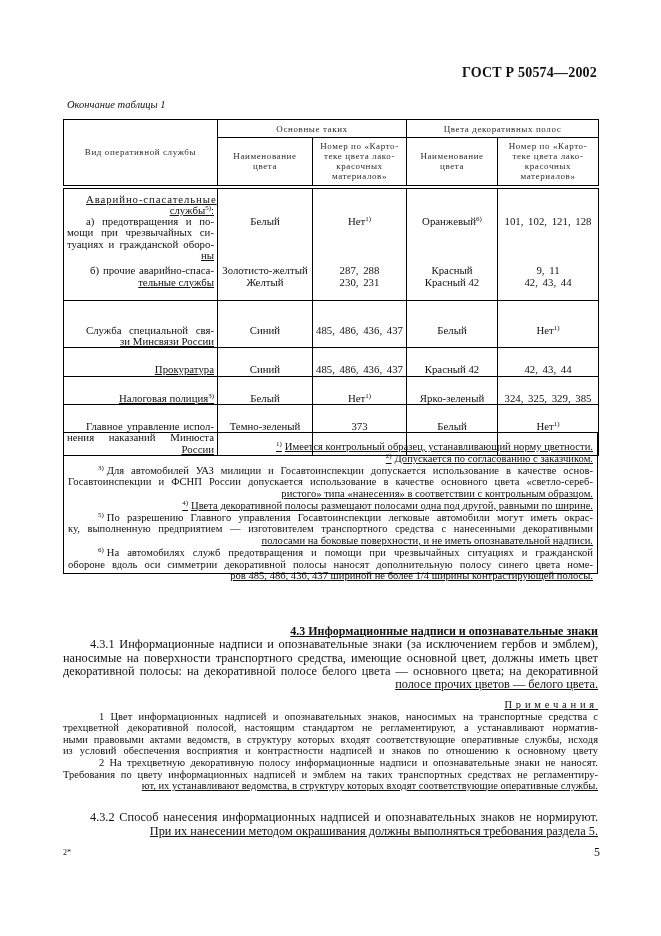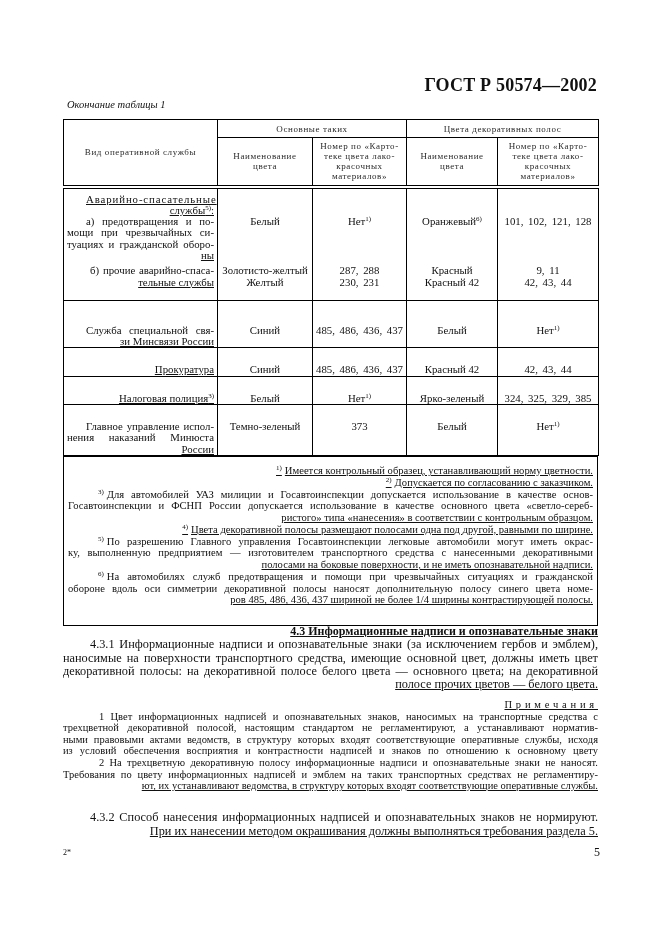--- a/index.html
+++ b/index.html
@@ -1,20 +1,20 @@
 <!DOCTYPE html>
 <html><head>
 <meta charset="utf-8">
 <style>
   html, body { margin: 0; padding: 0; background: #fff; }
   body { width: 661px; height: 936px; overflow: hidden; position: relative;
          font-family: "Liberation Serif", "DejaVu Serif", serif; color: #111; }
   .page { position: absolute; left: 0; top: 0; width: 661px; height: 936px; background: #fff; }
 
-  .doc-number { position: absolute; right: 64px; top: 77px; font-size: 18px; line-height: 16px;
+  .doc-number { position: absolute; right: 64px; top: 65px; font-size: 14px; line-height: 16px;
                 font-weight: bold; letter-spacing: 0.2px; }
   .caption { position: absolute; left: 67px; top: 99px; font-size: 10.5px; line-height: 12px; font-style: italic; text-align: right; }
 
   
   table.t { position: absolute; left: 63px; top: 119px; width: 535px; border-collapse: collapse;
             table-layout: fixed; font-size: 10.8px; line-height: 11.3px; }
   .t td, .t th { border: 1px solid #000; padding: 0 3px; vertical-align: top; overflow: visible; }
   .t th { font-weight: normal; font-size: 9px; letter-spacing: 0.6px; line-height: 10px; color: #2a2a2a;
           vertical-align: middle; text-align: center; }
   .t th.dbl, .t .dbl { border-bottom: 4px double #000; }
@@ -40,21 +40,21 @@
   .ind { padding-left: 19px; }
   .ind2 { padding-left: 23px; }
   .wide { letter-spacing: 0.9px; }
 
   .jl { display: block; white-space: nowrap; text-align: justify; text-align-last: justify; }
   .ll { display: block; white-space: nowrap; text-align: right; text-decoration: underline; }
   .cl { display: block; white-space: nowrap; text-align: center; }
   .sup { font-size: 7px; vertical-align: 4px; line-height: 0; }
 
   
-  .fnbox { position: absolute; left: 63px; top: 456px; width: 535px; height: 170px; box-sizing: border-box;
+  .fnbox { position: absolute; left: 63px; top: 432px; width: 535px; height: 142px; box-sizing: border-box;
            border: 1px solid #000; padding: 8px 4px 0 4px; font-size: 10.6px; line-height: 11.75px; }
   .fn-first { padding-left: 30px; }
   .fntext { margin-left: 3px; }
 
   
   .s43 { position: absolute; left: 63px; top: 625px; width: 535px; font-size: 12.3px; line-height: 13.25px; }
   .s43 .heading { font-weight: bold; font-size: 12px; padding-left: 29px; }
   .s43 .first { padding-left: 27px; }
   .notes { position: absolute; left: 63px; top: 699px; width: 535px; font-size: 10.5px; line-height: 11.6px; }
   .notes .label { padding-left: 29px; letter-spacing: 3.8px; }

